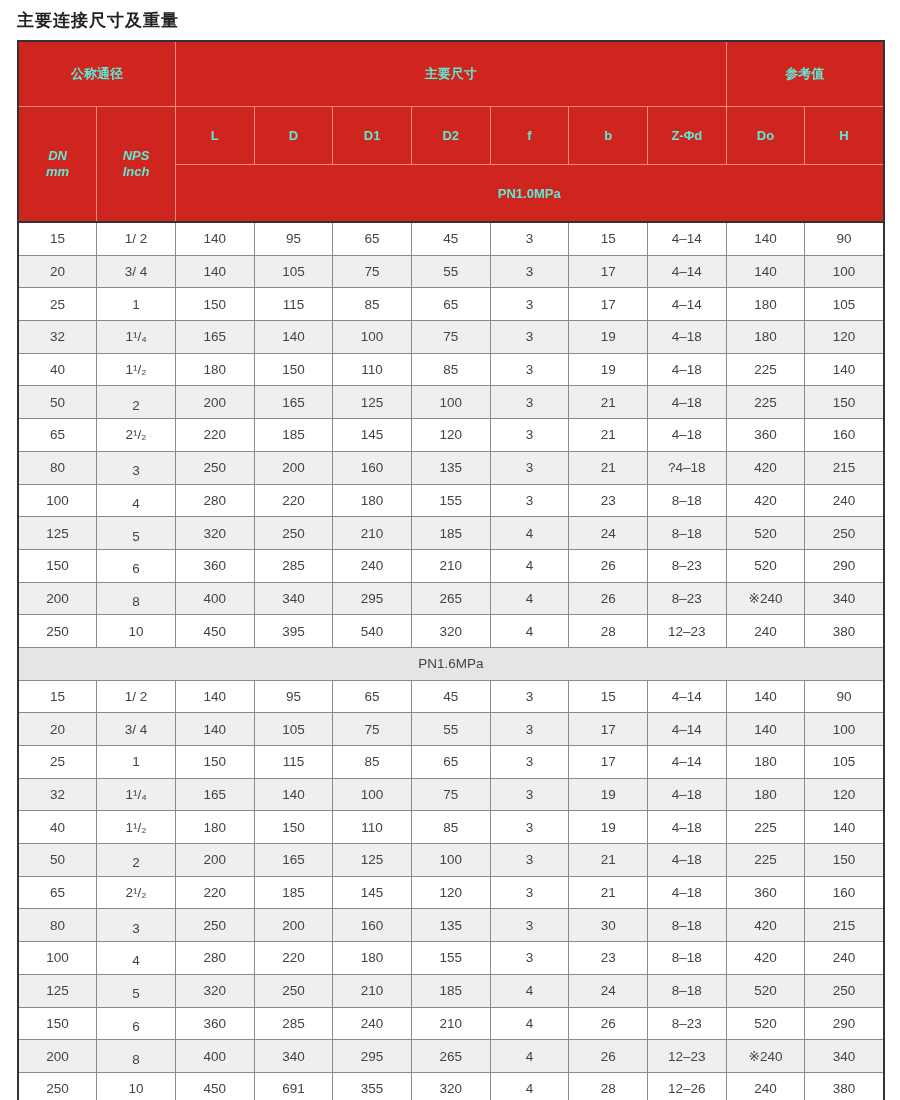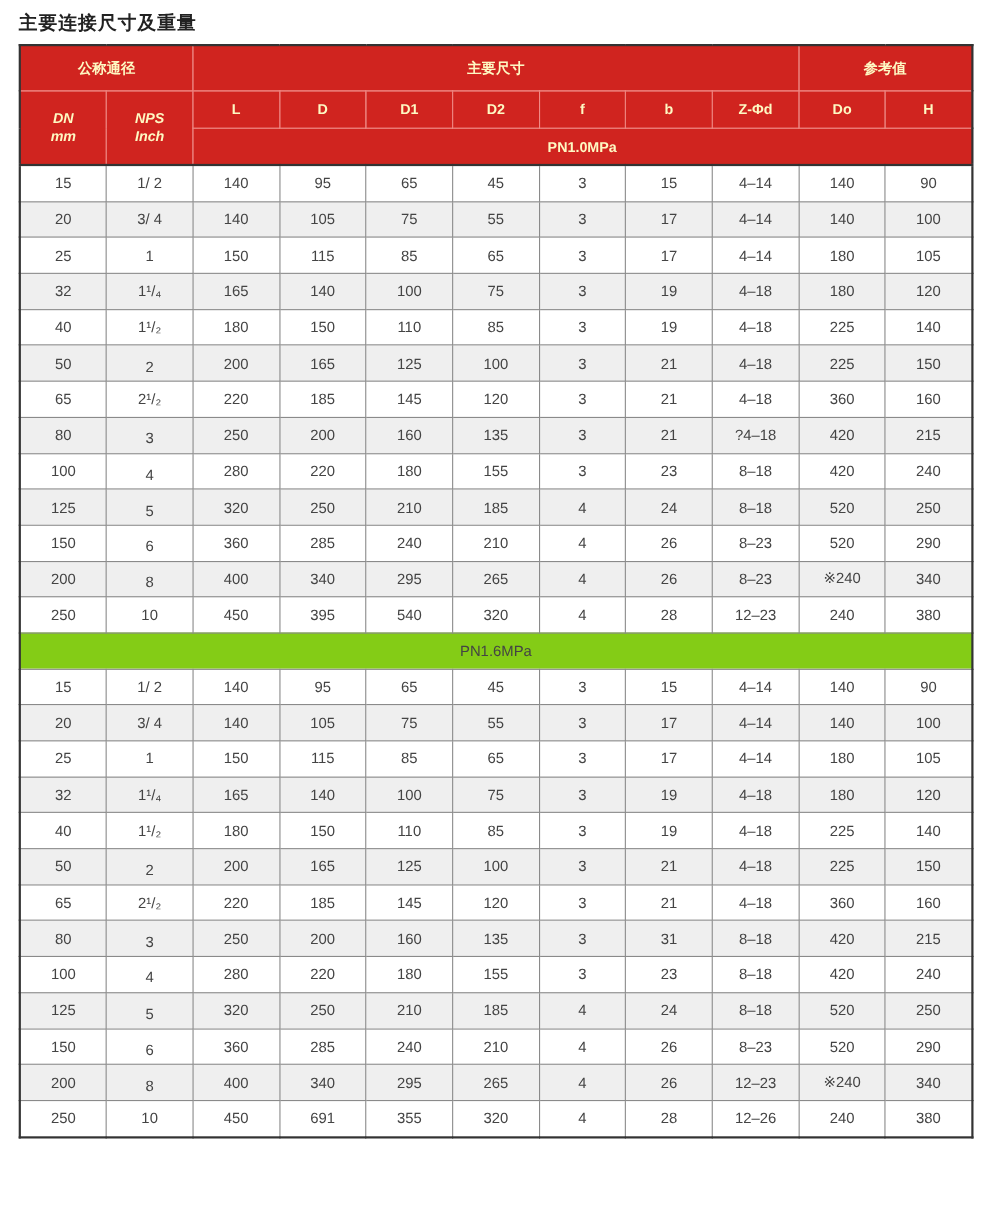--- a/index.html
+++ b/index.html
@@ -1,30 +1,30 @@
 <!DOCTYPE html>
 <html><head>
 <meta charset="utf-8">
 <style>
   html, body { margin:0; padding:0; background:#ffffff; }
   body { width:900px; height:1100px; position:relative; font-family:"Liberation Sans", "DejaVu Sans", sans-serif; color:#333; overflow:hidden; }
   .title { position:absolute; left:17px; top:9px; font-size:17px; font-weight:bold; color:#222; letter-spacing:1px; font-family:Liberation Serif, serif; }
   table.spec { position:absolute; left:17px; top:40px; width:867px; border-collapse:collapse; table-layout:fixed; border:2px solid #333; }
   table.spec col.c { width:78.7px; }
-  table.spec th { background:#d0241f; color:#fef9c3; font-weight:bold; font-size:13px; border:1px solid #f08a86; text-align:center; padding:0; }
+  table.spec th { background:#d0241f; color:#5eead4; font-weight:bold; font-size:13px; border:1px solid #f08a86; text-align:center; padding:12px; }
   table.spec th.zh { font-family:"DejaVu Sans", sans-serif; font-size:13px; }
   tr.h1 th { height:40px; }
   tr.h2 th { height:33px; }
   tr.h3 th { height:32px; }
   th.dn { line-height:16px;font-style:italic; }
   table.spec thead { border-bottom:2px solid #333; }
   table.spec td { height:31.7px; border:1px solid #8a8a8a; text-align:center; font-size:13.5px; color:#444; padding:0; }
   table.spec tbody tr.odd td { background:#ffffff; }
   table.spec tbody tr.even td { background:#efefef; }
-  table.spec tbody tr.section td { background:#84cc16; font-size:13.5px; color:#444; }
+  table.spec tbody tr.section td { background:#e5e5e5; font-size:13.5px; color:#444; }
   .low { position:relative; top:3px; }
   .notes { position:absolute; left:17px; top:1050px; font-size:12.5px; line-height:15px; color:#333; font-family:"DejaVu Sans", sans-serif; }
 </style>
 </head>
 <body>
 
 <div class="title">主要连接尺寸及重量</div>
 
 <table class="spec">
   <colgroup>
@@ -334,21 +334,21 @@
         <td><span>160</span></td>
       </tr>
       <tr class="even">
         <td><span>80</span></td>
         <td><span class="low">3</span></td>
         <td><span>250</span></td>
         <td><span>200</span></td>
         <td><span>160</span></td>
         <td><span>135</span></td>
         <td><span>3</span></td>
-        <td><span>31</span></td>
+        <td><span>30</span></td>
         <td><span>8–18</span></td>
         <td><span>420</span></td>
         <td><span>215</span></td>
       </tr>
       <tr class="odd">
         <td><span>100</span></td>
         <td><span class="low">4</span></td>
         <td><span>280</span></td>
         <td><span>220</span></td>
         <td><span>180</span></td>

